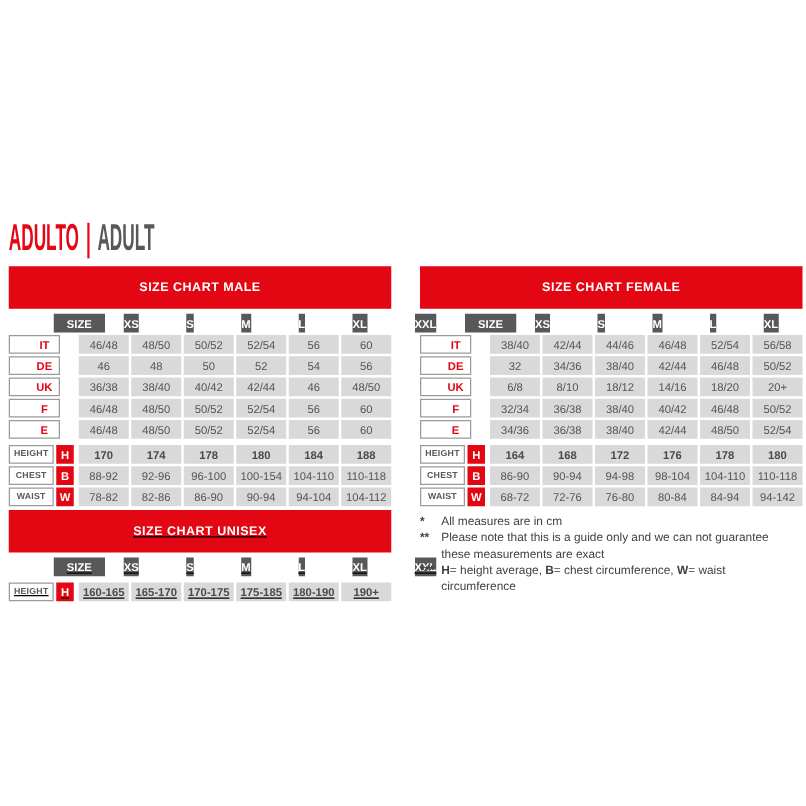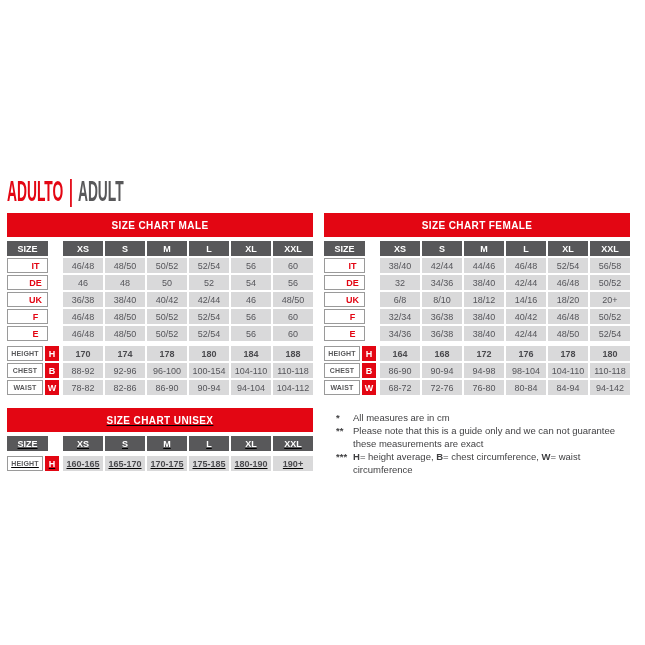--- a/index.html
+++ b/index.html
@@ -19,38 +19,38 @@
     transform:scaleX(0.46); transform-origin:left center;
     letter-spacing:0px;
   }
   .page-title .t-red   { color:#e30613; }
   .page-title .t-sep   { color:#e30613; padding:0 4px; }
   .page-title .t-gray  { color:#58585a; }
 
   
   .chart { position:absolute; width:306px; }
   .chart-male   { left:7px;   top:213px; }
-  .chart-female { left:324px; top:213px; }
+  .chart-female { left:336px; top:213px; }
   .chart-unisex { left:7px;   top:408px;text-decoration:underline; }
 
   .chart-titlebar {
-    height:24px; background:#e30613; color:#ffffff;
+    height:34px; background:#e30613; color:#ffffff;
     font-size:10px; font-weight:bold; letter-spacing:0.4px;
     display:flex; align-items:center; justify-content:center;
     margin-bottom:4px;
   }
   .row { display:flex; gap:2px; height:15px; margin-bottom:2px; }
   .row.gap-before { margin-top:5px; }
 
   .label-area { width:54px; flex:none; display:flex; gap:2px; }
 
   .head-dark {
     background:#58585a; color:#ffffff;
     font-size:9px; font-weight:bold;
-    display:flex; align-items:center; justify-content:center;
+    display:flex; align-items:center; justify-content:center;margin-left:36px;
   }
   .size-head { width:41px; flex:none; }
 
   .label-cell {
     width:41px; flex:none;
     background:#ffffff; border:1px solid #9a9a9a;
     color:#e30613; font-size:9px; font-weight:bold;
     display:flex; align-items:center; justify-content:center;padding-left:16px;
   }
   .measure-label {

